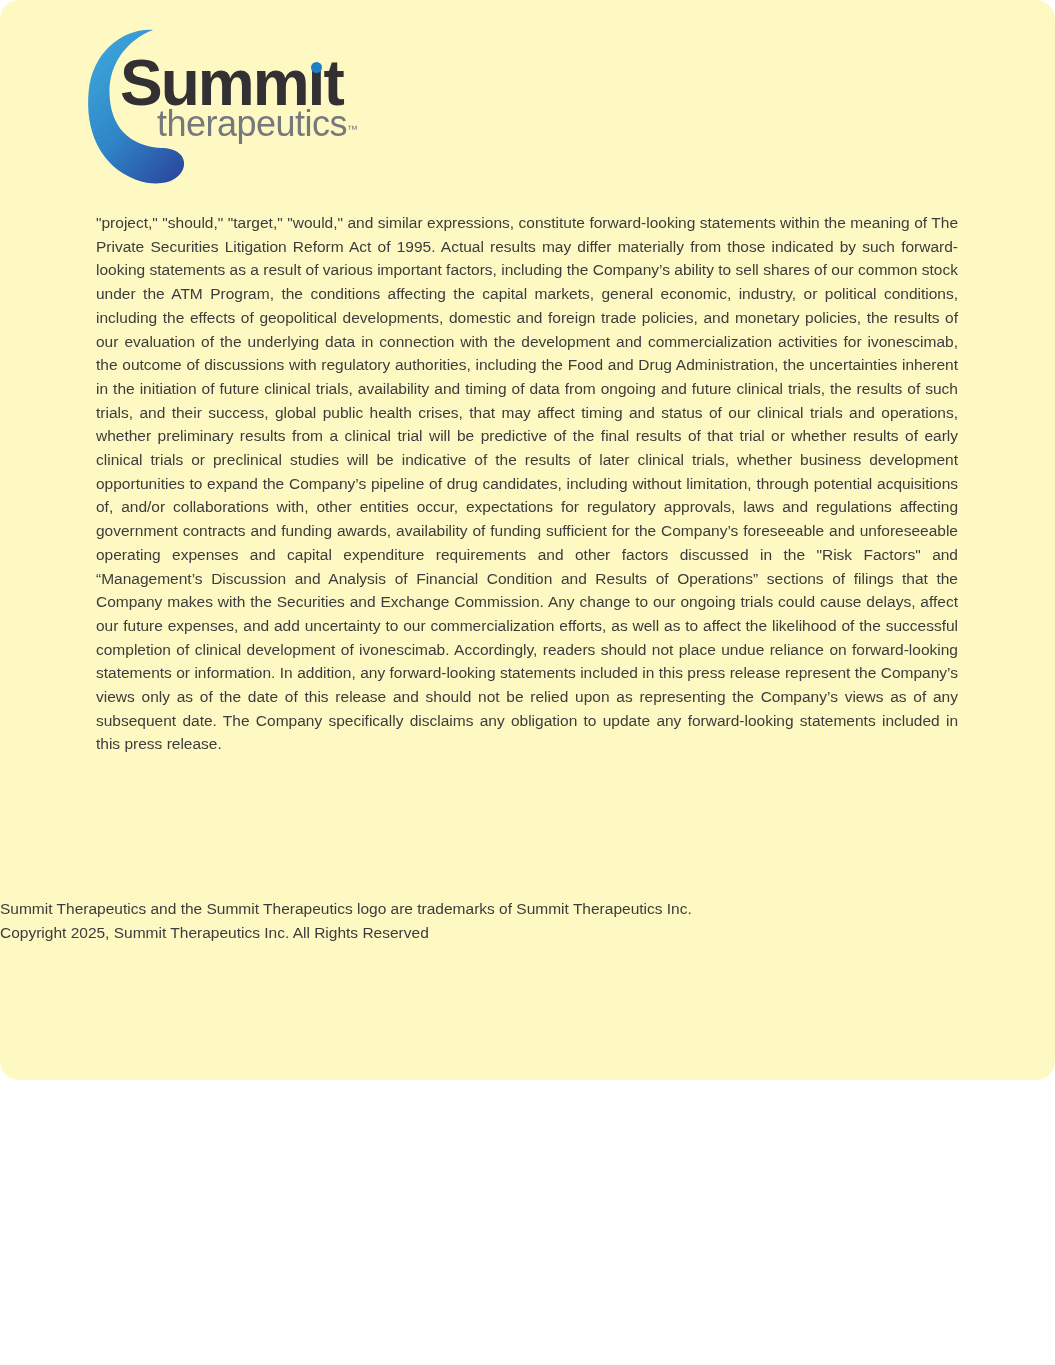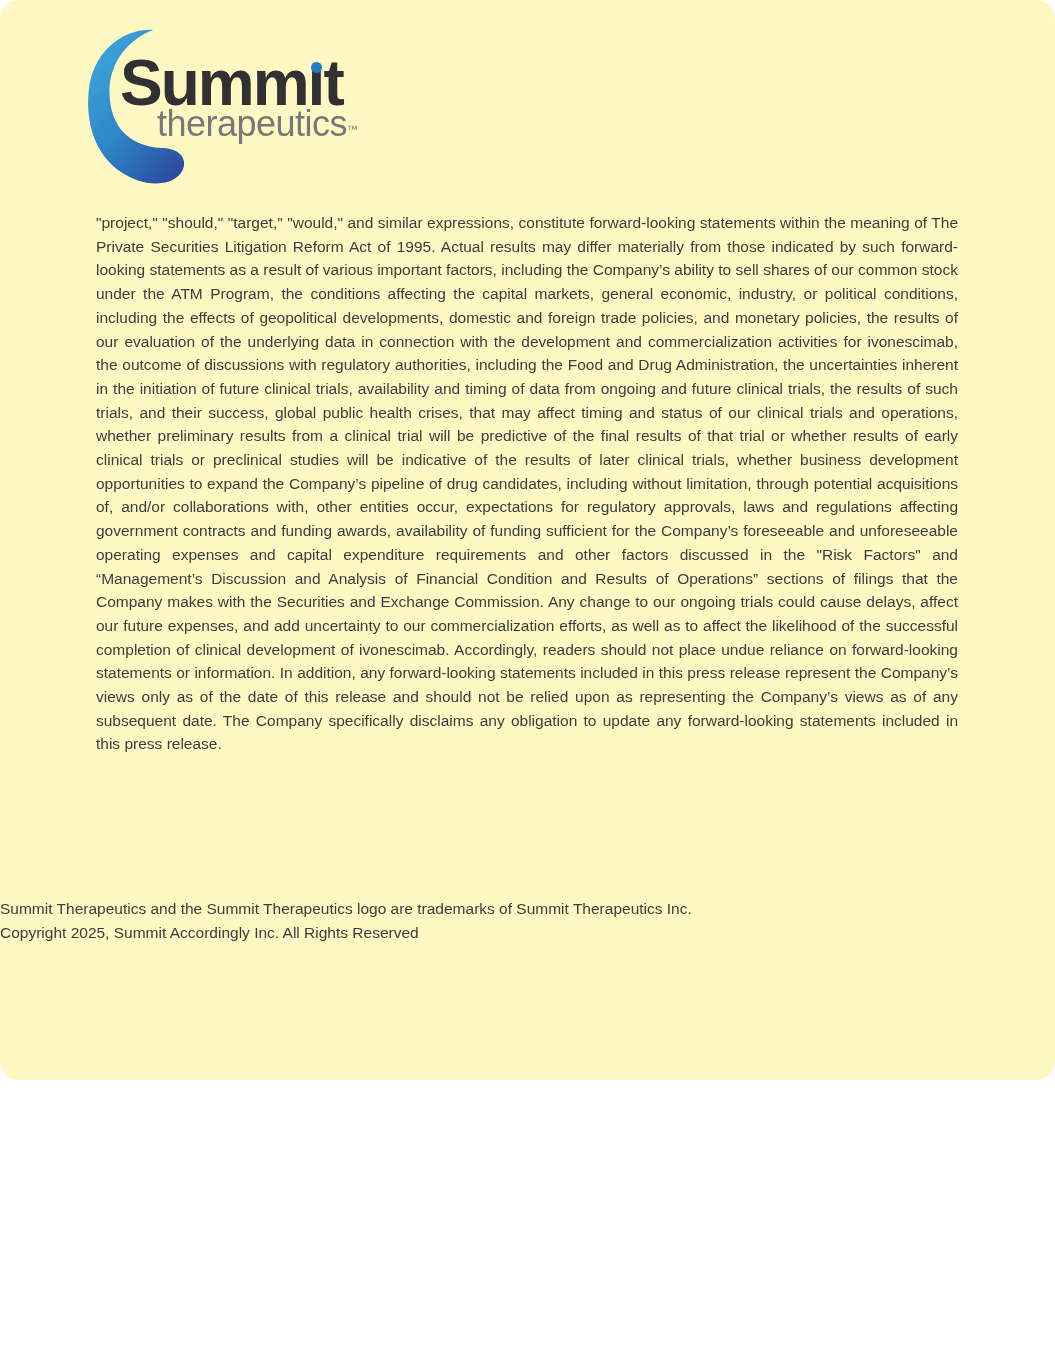--- a/index.html
+++ b/index.html
@@ -132,18 +132,18 @@
     <div class="logo-text">
       <div class="logo-brand"><span>Summ</span><span class="iwrap"><span>ı</span><span class="idot"></span></span><span>t</span></div>
       <div class="logo-sub"><span>therapeutics</span><span class="tm">™</span></div>
     </div>
   </div>
 
   <div class="body-paragraph">"project," "should," "target," "would," and similar expressions, constitute forward-looking statements within the meaning of The Private Securities Litigation Reform Act of 1995. Actual results may differ materially from those indicated by such forward-looking statements as a result of various important factors, including the Company’s ability to sell shares of our common stock under the ATM Program, the conditions affecting the capital markets, general economic, industry, or political conditions, including the effects of geopolitical developments, domestic and foreign trade policies, and monetary policies, the results of our evaluation of the underlying data in connection with the development and commercialization activities for ivonescimab, the outcome of discussions with regulatory authorities, including the Food and Drug Administration, the uncertainties inherent in the initiation of future clinical trials, availability and timing of data from ongoing and future clinical trials, the results of such trials, and their success, global public health crises, that may affect timing and status of our clinical trials and operations, whether preliminary results from a clinical trial will be predictive of the final results of that trial or whether results of early clinical trials or preclinical studies will be indicative of the results of later clinical trials, whether business development opportunities to expand the Company’s pipeline of drug candidates, including without limitation, through potential acquisitions of, and/or collaborations with, other entities occur, expectations for regulatory approvals, laws and regulations affecting government contracts and funding awards, availability of funding sufficient for the Company’s foreseeable and unforeseeable operating expenses and capital expenditure requirements and other factors discussed in the "Risk Factors" and “Management’s Discussion and Analysis of Financial Condition and Results of Operations” sections of filings that the Company makes with the Securities and Exchange Commission. Any change to our ongoing trials could cause delays, affect our future expenses, and add uncertainty to our commercialization efforts, as well as to affect the likelihood of the successful completion of clinical development of ivonescimab. Accordingly, readers should not place undue reliance on forward-looking statements or information. In addition, any forward-looking statements included in this press release represent the Company’s views only as of the date of this release and should not be relied upon as representing the Company’s views as of any subsequent date. The Company specifically disclaims any obligation to update any forward-looking statements included in this press release.</div>
 
   <div class="footer-block">
     <div>Summit Therapeutics and the Summit Therapeutics logo are trademarks of Summit Therapeutics Inc.</div>
-    <div>Copyright 2025, Summit Accordingly Inc. All Rights Reserved</div>
+    <div>Copyright 2025, Summit Therapeutics Inc. All Rights Reserved</div>
   </div>
 
   <div class="page-number">5</div>
 
 </div>
 
 </body></html>

